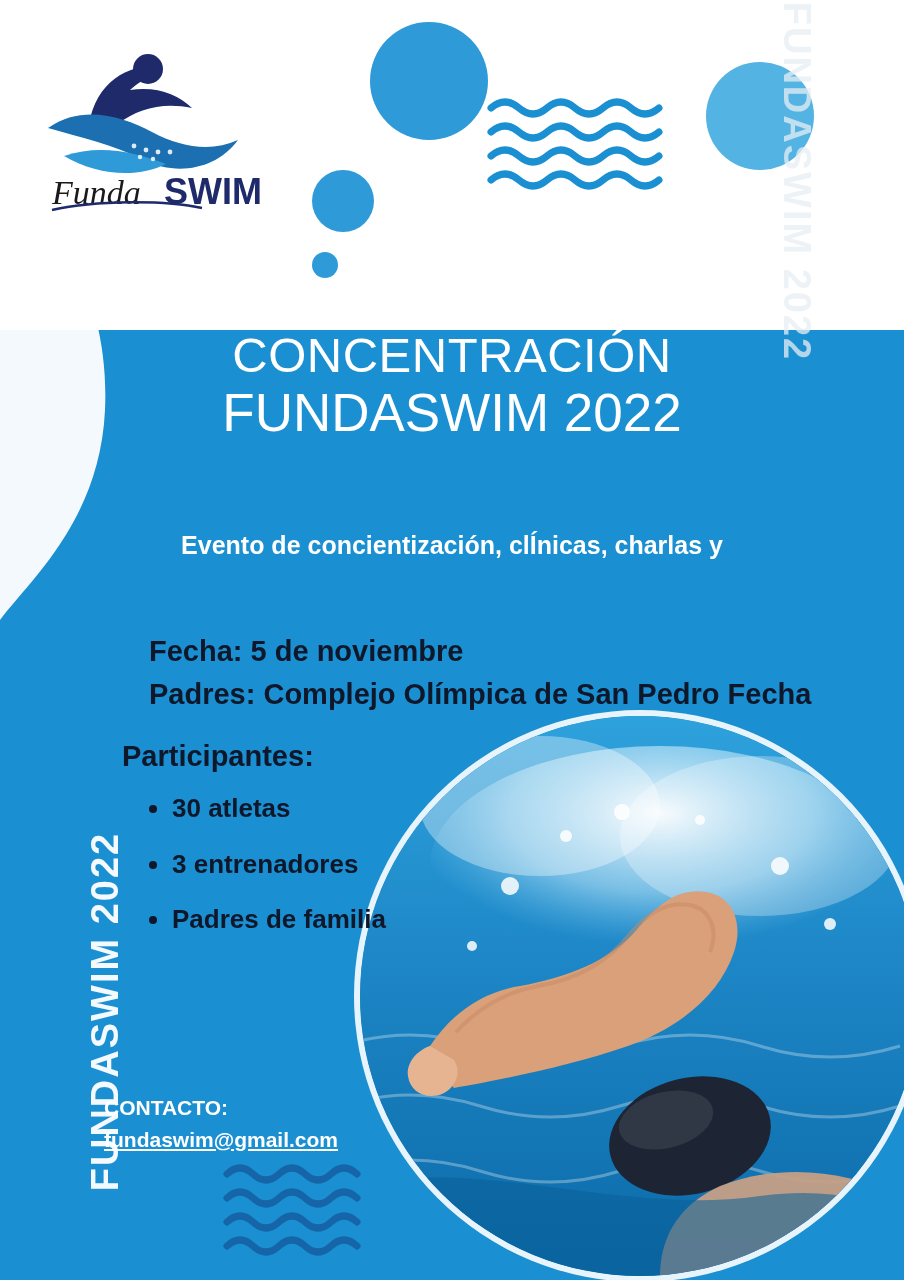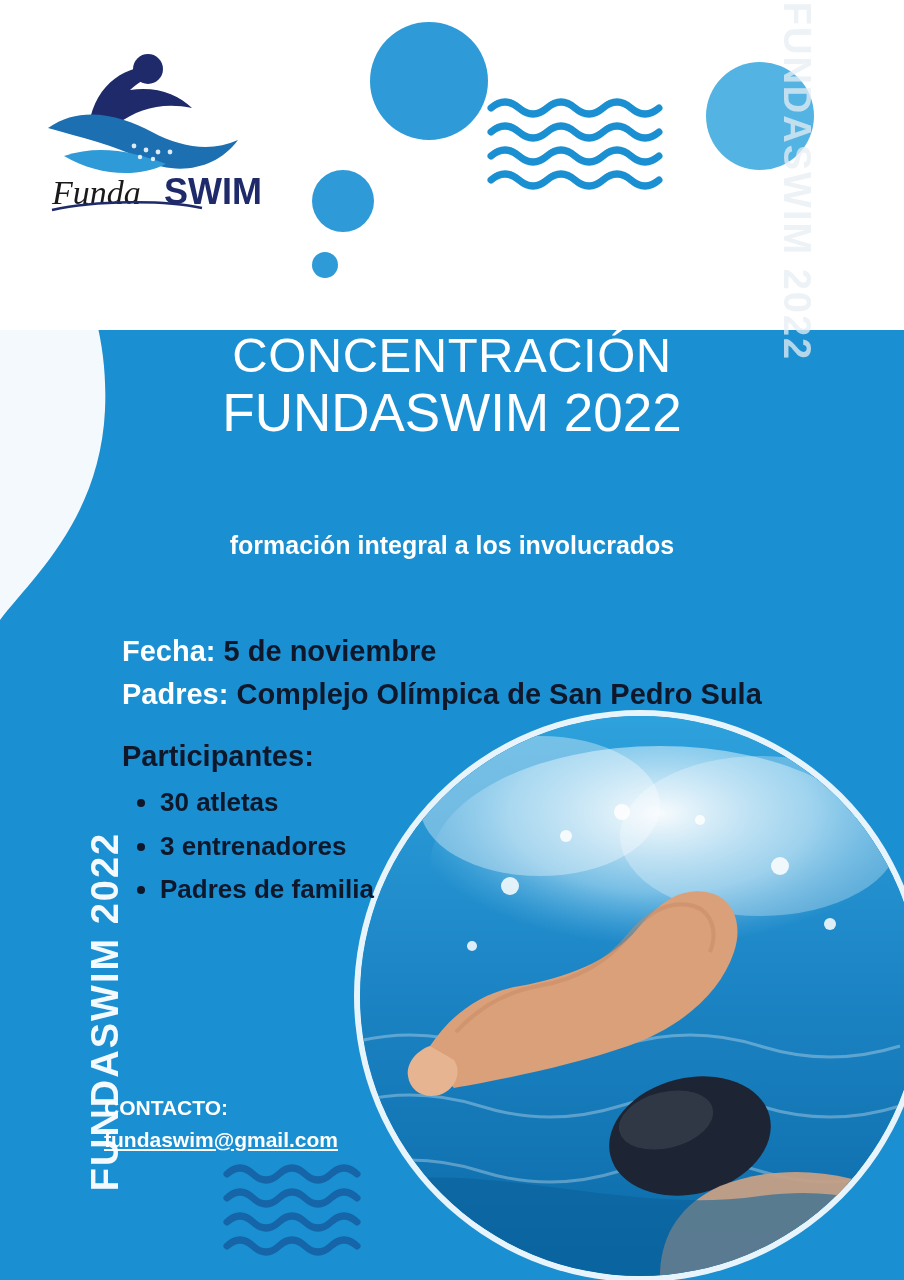--- a/index.html
+++ b/index.html
@@ -136,38 +136,38 @@
 
   .info {
     position: absolute;
     left: 122px;
     top: 630px;
     color: #1b2a6b;
     font-weight: bold;
     font-size: 29px;
     line-height: 1.48;
   }
-  .info .lbl { color: #ffffff; }
+  .info .lbl { color: #0f172a; margin-left: 27px; }
   .info .val { color: #0f172a; }
 
   .participants {
     position: absolute;
     left: 122px;
     top: 740px;
     color: #0f172a;
     font-weight: bold;
     font-size: 29px;
   }
   .participants ul {
     margin: 10px 0 0 0;
     padding-left: 34px;
     font-size: 26px;
     line-height: 1.52;
   }
-  .participants li { margin: 4px; }
+  .participants li { margin: 16px; }
 
   .contact {
     position: absolute;
     left: 104px;
     top: 1092px;
     color: #ffffff;
     font-weight: bold;
     font-size: 21px;
     line-height: 1.5;
   }
@@ -317,31 +317,31 @@
   </div>
 
   <div class="content">
 
     <div class="title">
       <div>CONCENTRACIÓN</div>
       <div class="l3">FUNDASWIM 2022</div>
     </div>
 
     <div class="subtitle">
-      <div>formación integral a los involucrados</div>
+      <div>Evento de concientización, clÍnicas, charlas y</div>
     </div>
 
     <div class="info">
       <div>
         <span class="lbl">Fecha:</span>
         <span class="val">5 de noviembre</span>
       </div>
       <div>
         <span class="lbl">Padres:</span>
-        <span class="val">Complejo Olímpica de San Pedro Sula</span>
+        <span class="val">Complejo Olímpica de San Pedro Fecha</span>
       </div>
     </div>
 
     <div class="participants">
       <div>Participantes:</div>
       <ul>
         <li>30 atletas</li>
         <li>3 entrenadores</li>
         <li>Padres de familia</li>
       </ul>

